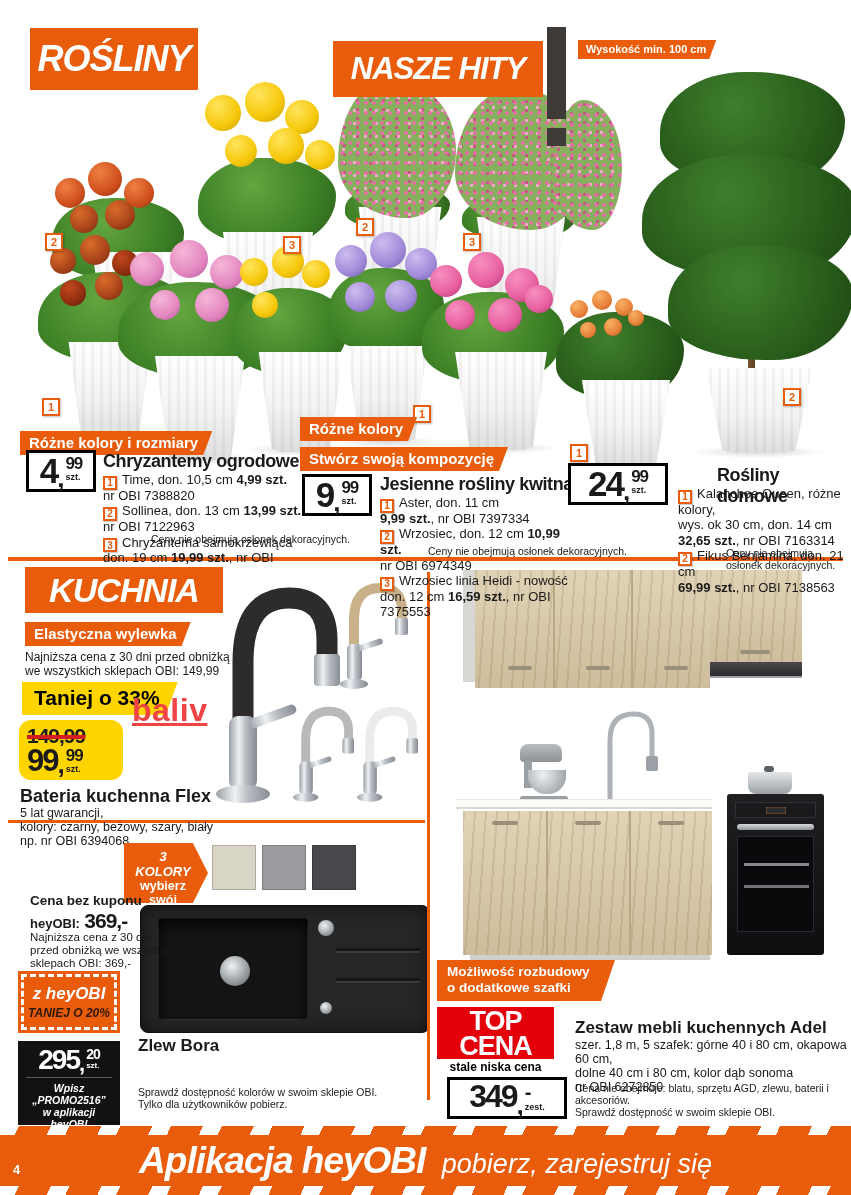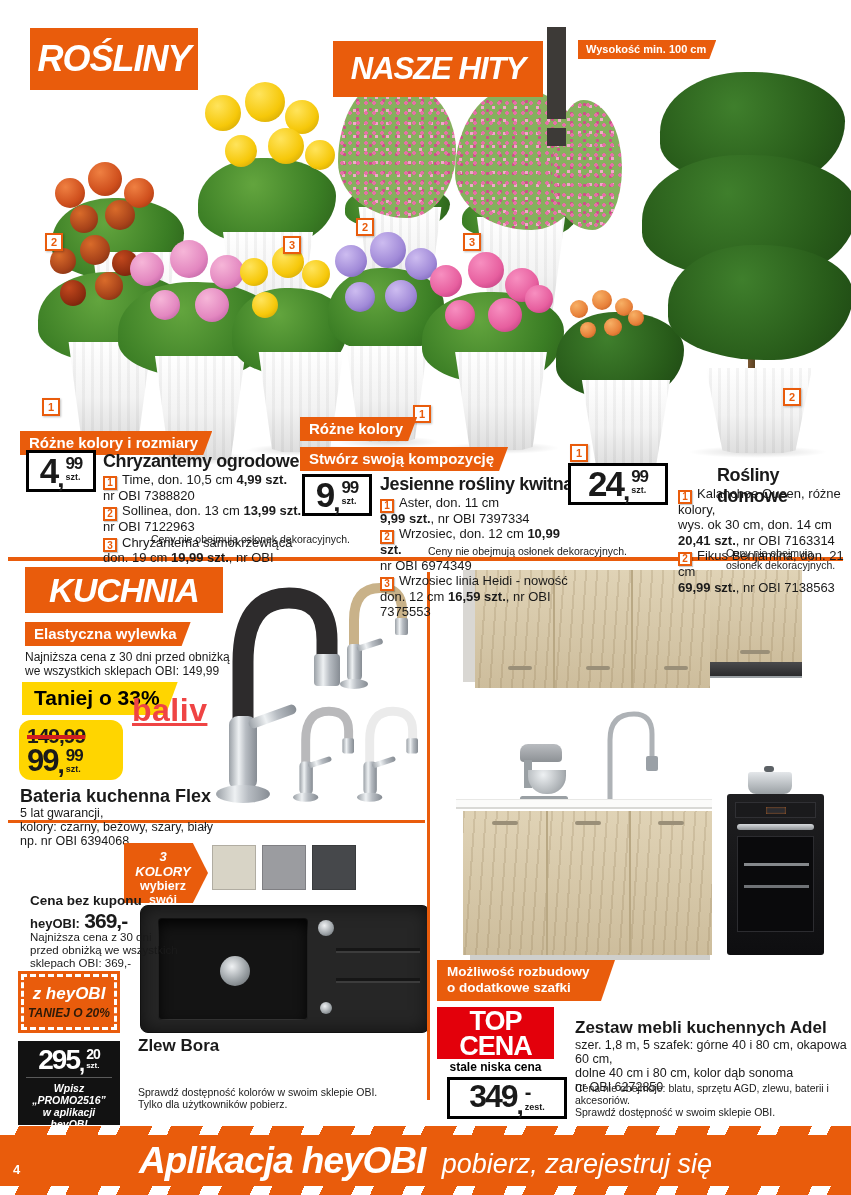--- a/index.html
+++ b/index.html
@@ -276,21 +276,21 @@
       <span class="p-com">,</span>
     <span class="p-frac">
         <span class="p-dec">99</span>
         <span class="p-unit">szt.</span>
       </span>
   </div>
   <div class="offer-title" style="left:717px;top:465px;">Rośliny domowe</div>
   <div class="offer-lines" style="left:678px;top:486px;width:170px;">
       <div class="offer-line"><span class="ntag-inline">1</span><span>Kalanchoe Queen, różne kolory,</span></div>
       <div class="offer-line"><span>wys. ok 30 cm, don. 14 cm</span></div>
-      <div class="offer-line"><span class="b">20,41 szt.</span><span>, nr OBI 7163314</span></div>
+      <div class="offer-line"><span class="b">32,65 szt.</span><span>, nr OBI 7163314</span></div>
       <div class="offer-line"><span class="ntag-inline">2</span><span>Fikus Benjamina, don. 21 cm</span></div>
       <div class="offer-line"><span class="b">69,99 szt.</span><span>, nr OBI 7138563</span></div>
     </div>
   <div class="abs footnote" style="left:678px;top:547px;z-index:6;">Ceny nie obejmują osłonek dekoracyjnych.</div>
 
   <div class="rule" style="left:8px;top:557px;width:835px;height:4px;"></div>
   <div class="rule" style="left:427px;top:572px;width:3px;height:528px;"></div>
   <div class="rule" style="left:8px;top:820px;width:417px;height:3px;"></div>
 
   <div class="hbox" style="left:25px;top:567px;width:198px;height:46px;font-size:34px;letter-spacing:-1px;">

